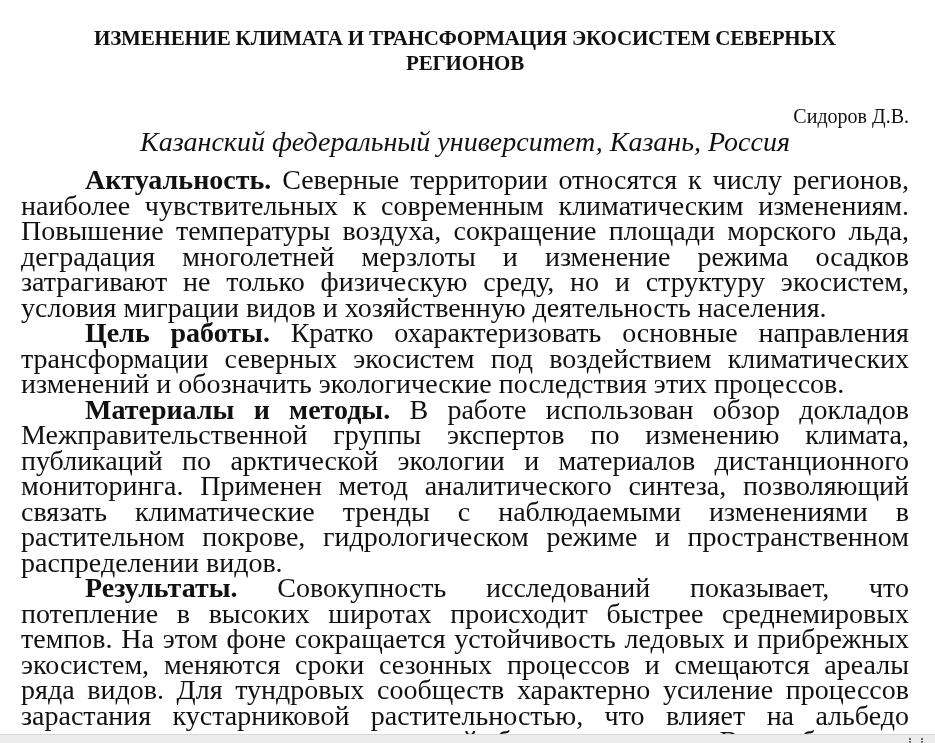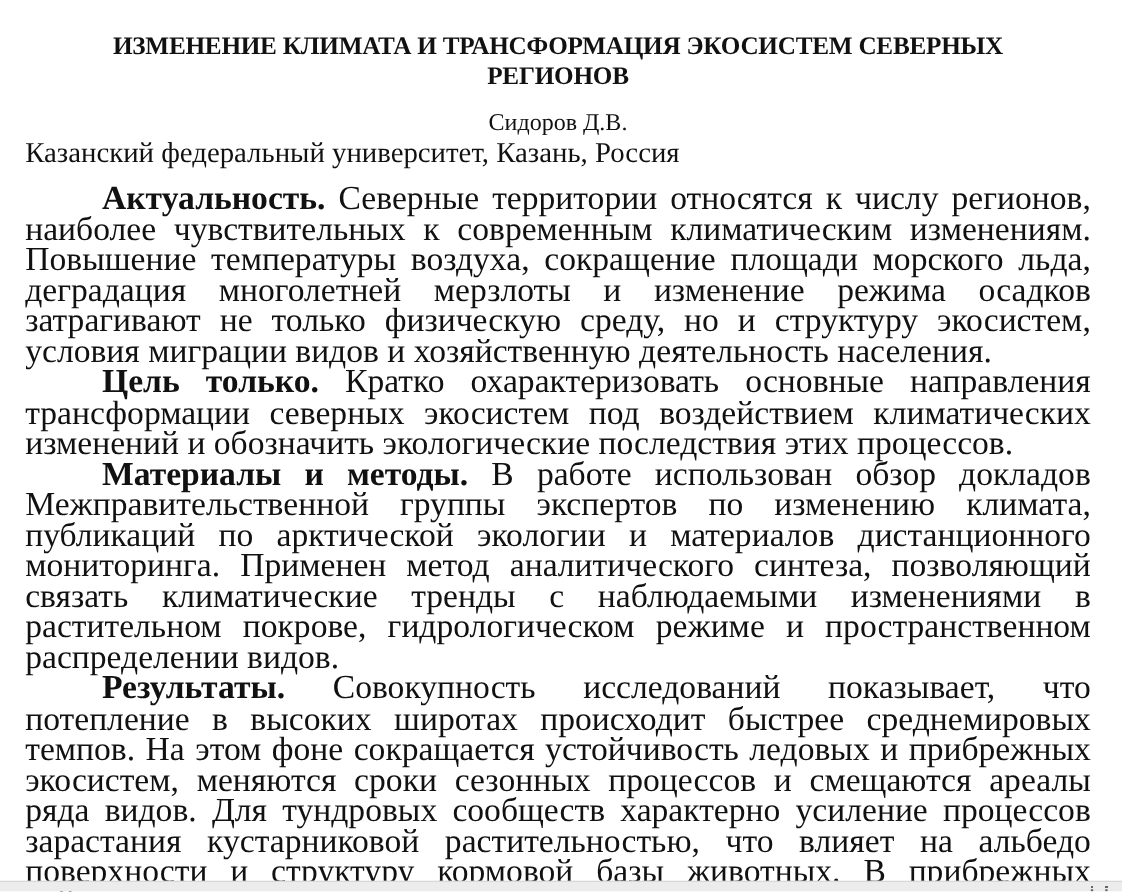--- a/index.html
+++ b/index.html
@@ -6,22 +6,22 @@
   body {
     width: 935px; height: 743px; overflow: hidden; background: #ffffff;
     font-family: "Liberation Serif", "DejaVu Serif", serif; color: #111111;
     position: relative;
   }
   .page { position: absolute; left: 21px; top: 0; width: 888px; }
   .title {
     text-align: center; font-weight: bold; font-size: 21px; line-height: 25px;
     margin: 26px 40px 0 40px; letter-spacing: -0.2px;
   }
-  .author { text-align: center; font-size: 20px; line-height: 24px; margin-top: 14px; }
-  .affil { font-size: 24px; line-height: 24px; margin-top: 2px; }
+  .author { text-align: right; font-size: 20px; line-height: 24px; margin-top: 28px; }
+  .affil { text-align: center; font-style: italic; font-size: 28px; line-height: 24px; margin-top: 2px; }
   .kw { font-size: 20px; line-height: 25px; margin-top: 13px; text-indent: 64px; text-align: left; }
   p.para {
     margin: 0; font-size: 28px; line-height: 25.5px; text-indent: 64px; text-align: justify;
   }
   .first { margin-top: 13px !important; }
   b { font-weight: bold; }
   .bottom-bar {
     position: absolute; left: 0; bottom: 0; width: 935px; height: 8px;
     background: #ececec; border-top: 1px solid #d8d8d8;
   }
@@ -34,21 +34,21 @@
 <body>
 
 <div class="page">
   <div class="title">ИЗМЕНЕНИЕ КЛИМАТА И ТРАНСФОРМАЦИЯ ЭКОСИСТЕМ СЕВЕРНЫХ РЕГИОНОВ</div>
   <div class="author">Сидоров Д.В.</div>
   <div class="affil">Казанский федеральный университет, Казань, Россия</div>
 
 
   <p class="para first"><b>Актуальность.</b><span> Северные территории относятся к числу регионов, наиболее чувствительных к современным климатическим изменениям. Повышение температуры воздуха, сокращение площади морского льда, деградация многолетней мерзлоты и изменение режима осадков затрагивают не только физическую среду, но и структуру экосистем, условия миграции видов и хозяйственную деятельность населения.</span></p>
 
-  <p class="para"><b>Цель только.</b><span> Кратко охарактеризовать основные направления трансформации северных экосистем под воздействием климатических изменений и обозначить экологические последствия этих процессов.</span></p>
+  <p class="para"><b>Цель работы.</b><span> Кратко охарактеризовать основные направления трансформации северных экосистем под воздействием климатических изменений и обозначить экологические последствия этих процессов.</span></p>
 
   <p class="para"><b>Материалы и методы.</b><span> В работе использован обзор докладов Межправительственной группы экспертов по изменению климата, публикаций по арктической экологии и материалов дистанционного мониторинга. Применен метод аналитического синтеза, позволяющий связать климатические тренды с наблюдаемыми изменениями в растительном покрове, гидрологическом режиме и пространственном распределении видов.</span></p>
 
   <p class="para"><b>Результаты.</b><span> Совокупность исследований показывает, что потепление в высоких широтах происходит быстрее среднемировых темпов. На этом фоне сокращается устойчивость ледовых и прибрежных экосистем, меняются сроки сезонных процессов и смещаются ареалы ряда видов. Для тундровых сообществ характерно усиление процессов зарастания кустарниковой растительностью, что влияет на альбедо поверхности и структуру кормовой базы животных. В прибрежных районах усиливаются эрозионные процессы, а в зонах деградации мерзлоты возрастают риски изменения гидрологического режима и</span></p>
 </div>
 
 <div class="bottom-bar">
   <span class="corner-mark"></span>
 </div>
 

